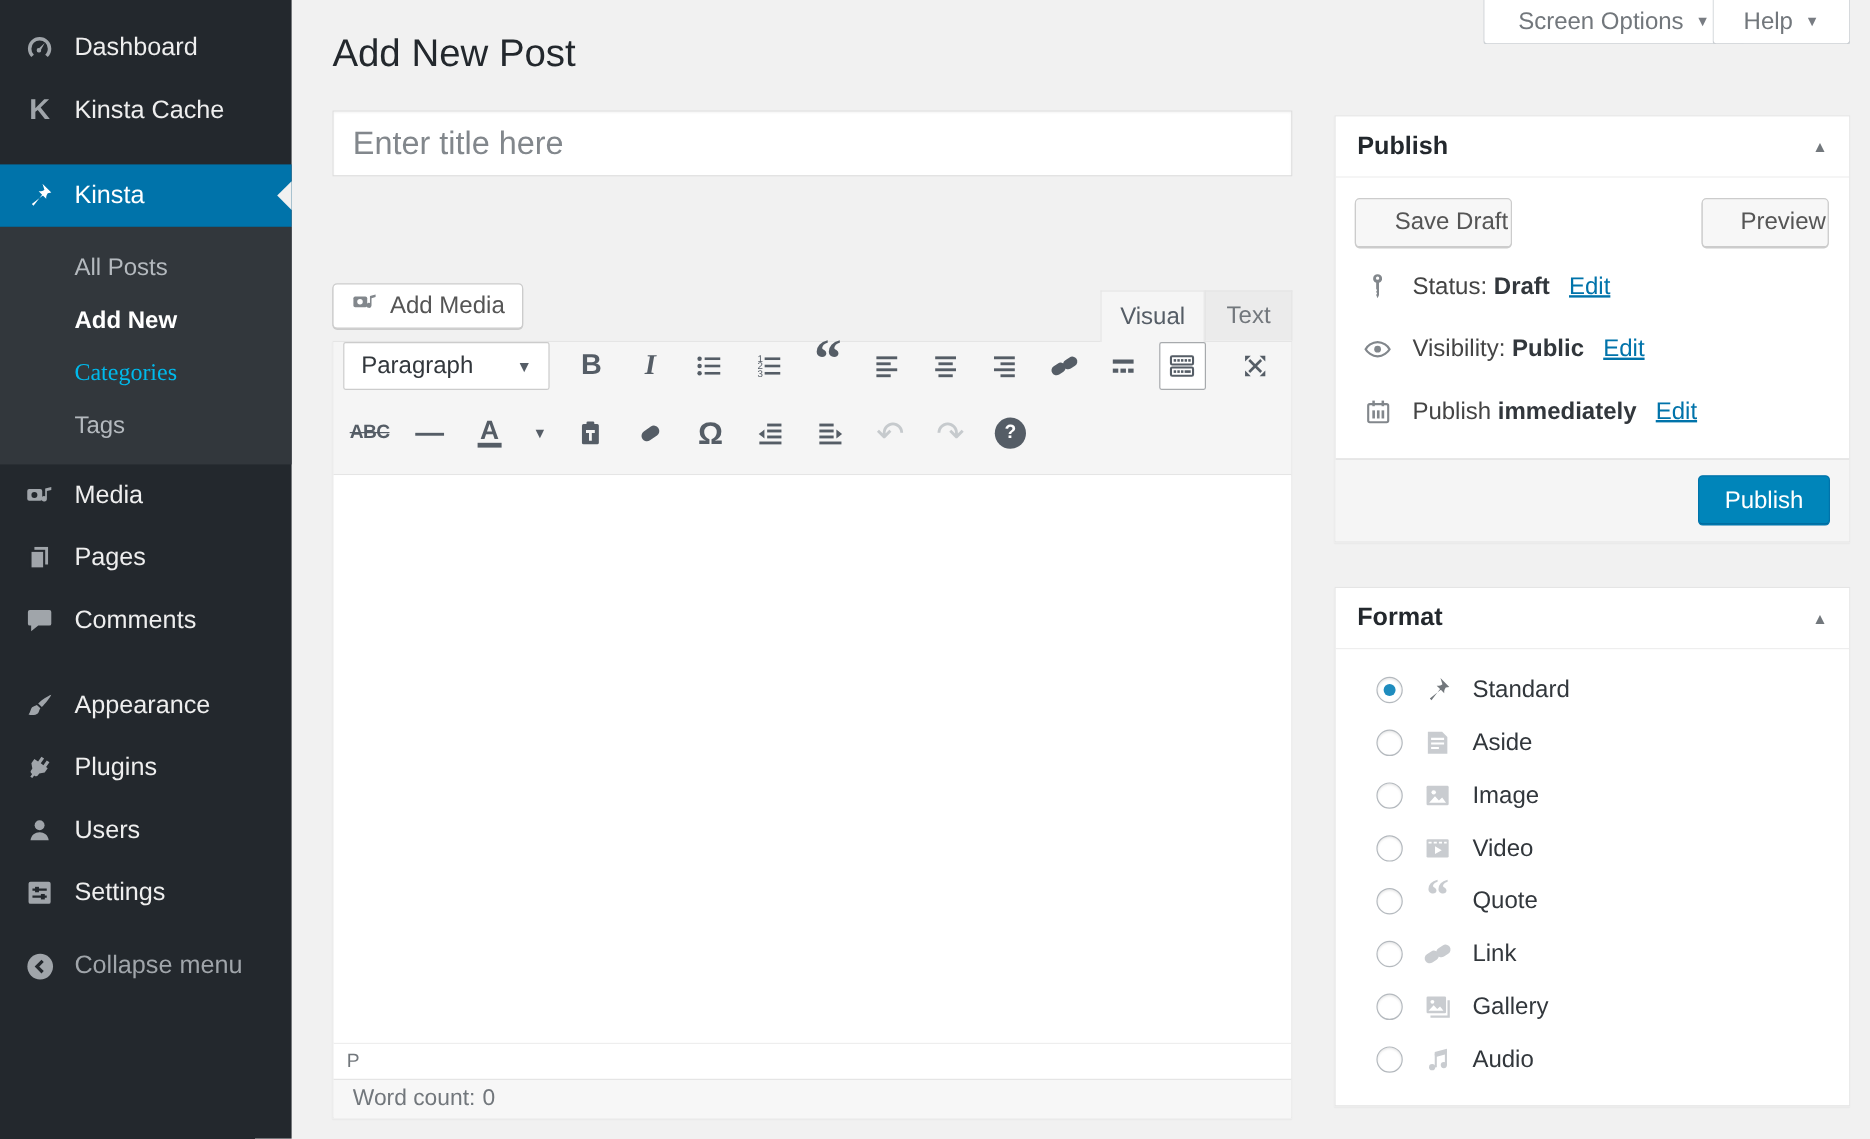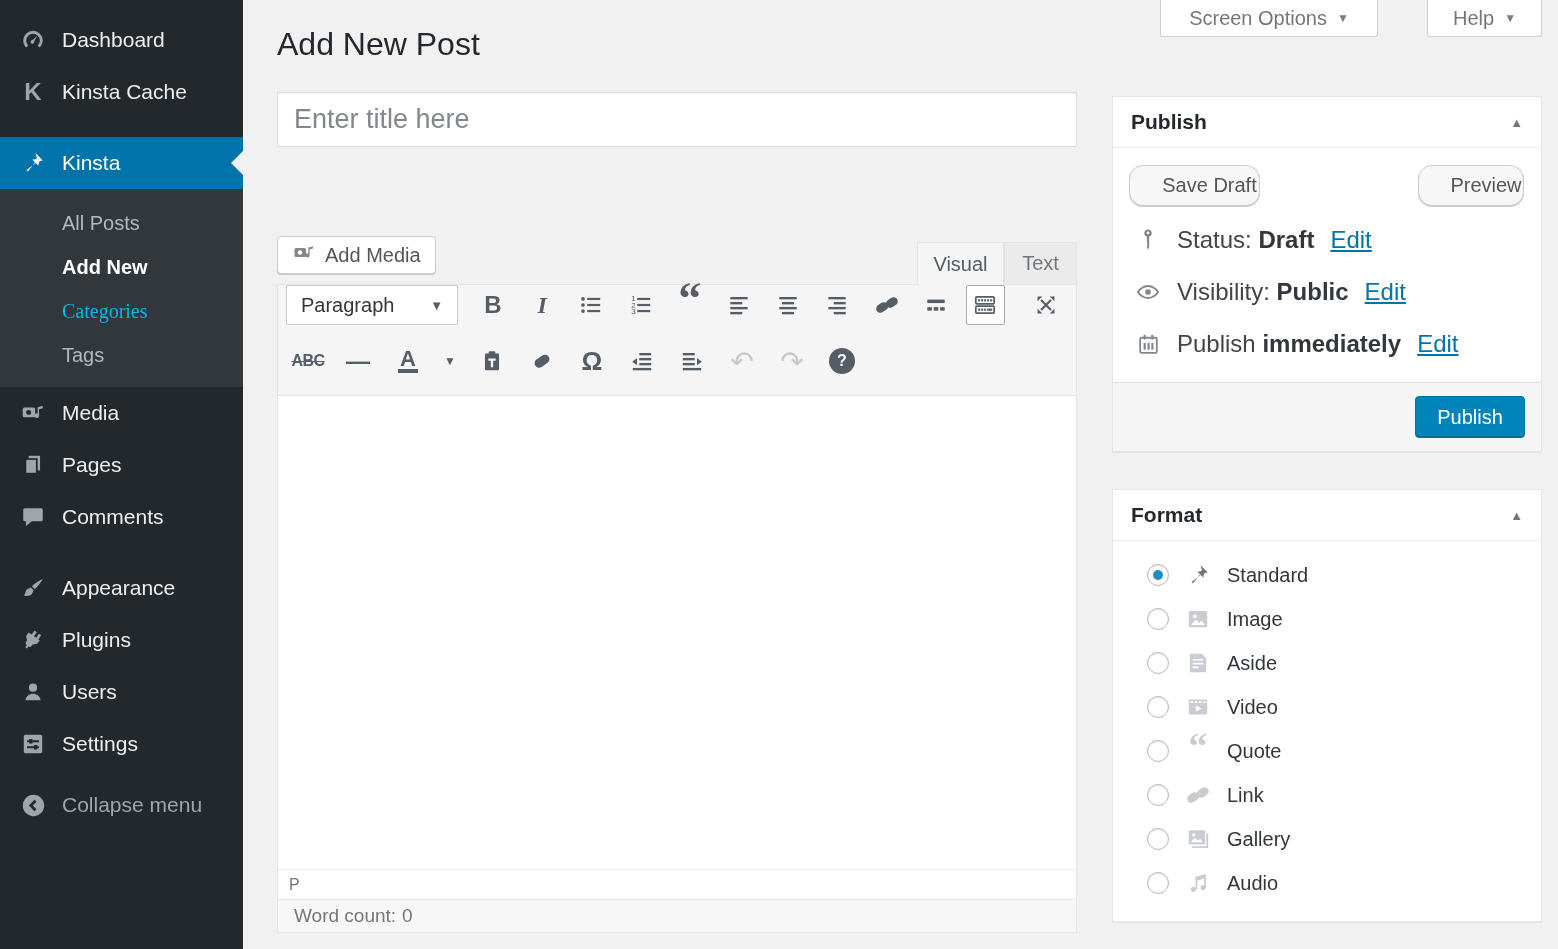--- a/index.html
+++ b/index.html
@@ -25,21 +25,21 @@
   .smi.hl .lbl { color:#00b9eb;font-family:Liberation Serif, serif; }
   .sep { height:19px; }
   .collapse-item { margin-top:9px; }
   .collapse-item .lbl { color:#a0a5aa; }
 
   
   .meta-btn { position:absolute; top:0; height:37px; background:#fff; border:1px solid #ccd0d4; border-top:none;
       border-radius:0 0 3px 3px; color:#72777c; font-size:20px; display:flex; align-items:center; gap:10px;
       padding:0 18px; cursor:pointer; }
   .meta-btn .caret { font-size:12px; color:#787c82; }
-  #screen-options-btn { left:1160px; width:218px; justify-content:center; }
+  #screen-options-btn { left:1236px; width:218px; justify-content:center; }
   #help-btn { left:1427px; width:115px; justify-content:center; }
 
   
   .page-title { position:absolute; left:277px; top:26px; font-size:32px; font-weight:400; color:#23282d; }
   .title-input { position:absolute; left:277px; top:92px; width:800px; height:55px; background:#fff;
       border:1px solid #ddd; box-shadow:inset 0 1px 2px rgba(0,0,0,.05); font-size:27px; padding:0 16px;
       color:#32373c; outline:none; font-family:"Liberation Sans",sans-serif; }
   .title-input::placeholder { color:#82878c; opacity:1; }
 
   
@@ -83,25 +83,25 @@
   .word-count { height:33px; background:#f7f7f7; border-top:1px solid #e5e5e5; display:flex; align-items:center;
       gap:6px; padding-left:16px; font-size:19px; color:#72777c; }
 
   
   .postbox { position:absolute; left:1112px; width:430px; background:#fff; border:1px solid #e5e5e5; box-shadow:0 1px 1px rgba(0,0,0,.04); }
   .postbox .hd { height:51px; display:flex; align-items:center; justify-content:space-between; padding:0 18px;
       border-bottom:1px solid #eee; cursor:pointer; }
   .postbox .hd .t { font-size:21px; font-weight:bold; color:#23282d; }
   .postbox .hd .tg { font-size:13px; color:#72777c; }
   #publish-box { top:96px; height:356px; }
-  .btn-secondary { background:#f7f7f7; border:1px solid #ccc; border-radius:14px; color:#555; font-size:20px;
+  .btn-secondary { background:#f7f7f7; border:1px solid #ccc; border-radius:4px; color:#555; font-size:20px;
       display:flex; align-items:center; justify-content:center; cursor:pointer; box-shadow:0 1px 0 #ccc;padding-left:30px; }
   #save-draft { position:absolute; left:16px; top:68px; width:131px; height:41px; }
   #preview-btn { position:absolute; right:17px; top:68px; width:106px; height:41px; }
-  .misc-row { position:absolute; left:22px; display:flex; align-items:center; gap:16px; font-size:24px; color:#444; }
+  .misc-row { position:absolute; left:22px; display:flex; align-items:center; gap:16px; font-size:20px; color:#444; }
   .misc-row .micon { width:26px; display:flex; justify-content:center; }
   .misc-row b { color:#32373c; }
   .misc-row a { color:#0073aa; cursor:pointer; text-decoration:underline; }
   #row-status { top:129px; }
   #row-visibility { top:181px; }
   #row-schedule { top:233px; }
   .pub-footer { position:absolute; left:0; bottom:0; width:100%; height:69px; background:#f5f5f5; border-top:1px solid #ddd; }
   .btn-primary { position:absolute; right:16px; top:13px; width:110px; height:42px; background:#0085ba;
       border:1px solid #0073aa; box-shadow:inset 0 -1px 0 #006799; border-radius:4px; color:#fff; font-size:20px;
       display:flex; align-items:center; justify-content:center; cursor:pointer; }
@@ -495,36 +495,36 @@
         <svg width="26" height="26" viewBox="0 0 24 24">
             <path d="M14.2 2.8 21 9.6l-2.7.5c-.9 1.1-1.4 2.7-1.2 4.4l-3.2-3.2-6.6 8.5-1.3-1.3 8.5-6.6-3.2-3.2c1.7.2 3.3-.3 4.4-1.2z"></path>
           </svg>
       </span>
       <span class="fmt-lbl">Standard</span>
     </div>
     <div class="fmt-row">
       <span class="radio"></span>
       <span class="fmt-ico">
         <svg width="26" height="26" viewBox="0 0 24 24">
+            <path d="M4.5 3.5h11l4 4v13h-15z"></path>
+            <path d="M7 9h10M7 12.5h10M7 16h6" stroke="#fff" stroke-width="1.6"></path>
+          </svg>
+      </span>
+      <span class="fmt-lbl">Aside</span>
+    </div>
+    <div class="fmt-row">
+      <span class="radio"></span>
+      <span class="fmt-ico">
+        <svg width="26" height="26" viewBox="0 0 24 24">
             <rect x="3.5" y="4.5" width="17" height="15" rx="1"></rect>
             <circle cx="9" cy="9.5" r="1.7" fill="#fff"></circle>
             <path d="M5.5 17.5l4.5-5 3 3.2 2.5-2.2 3 4z" fill="#fff"></path>
           </svg>
       </span>
       <span class="fmt-lbl">Image</span>
-    </div>
-    <div class="fmt-row">
-      <span class="radio"></span>
-      <span class="fmt-ico">
-        <svg width="26" height="26" viewBox="0 0 24 24">
-            <path d="M4.5 3.5h11l4 4v13h-15z"></path>
-            <path d="M7 9h10M7 12.5h10M7 16h6" stroke="#fff" stroke-width="1.6"></path>
-          </svg>
-      </span>
-      <span class="fmt-lbl">Aside</span>
     </div>
     <div class="fmt-row">
       <span class="radio"></span>
       <span class="fmt-ico">
         <svg width="26" height="26" viewBox="0 0 24 24">
             <rect x="3.5" y="5" width="17" height="14" rx="1"></rect>
             <path d="M5 7.5h14" stroke="#fff" stroke-width="1.4" stroke-dasharray="2.4 1.6"></path>
             <polygon points="10,10.4 15.2,13.4 10,16.4" fill="#fff"></polygon>
           </svg>
       </span>

